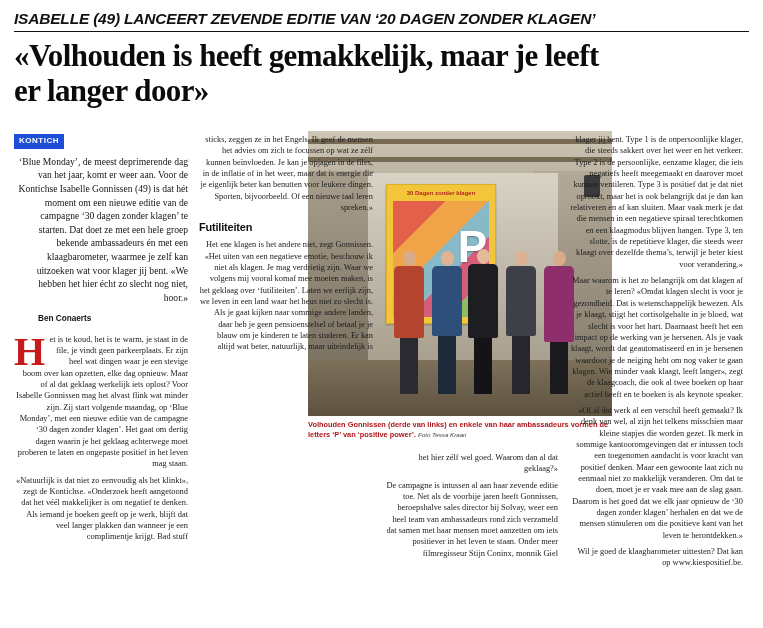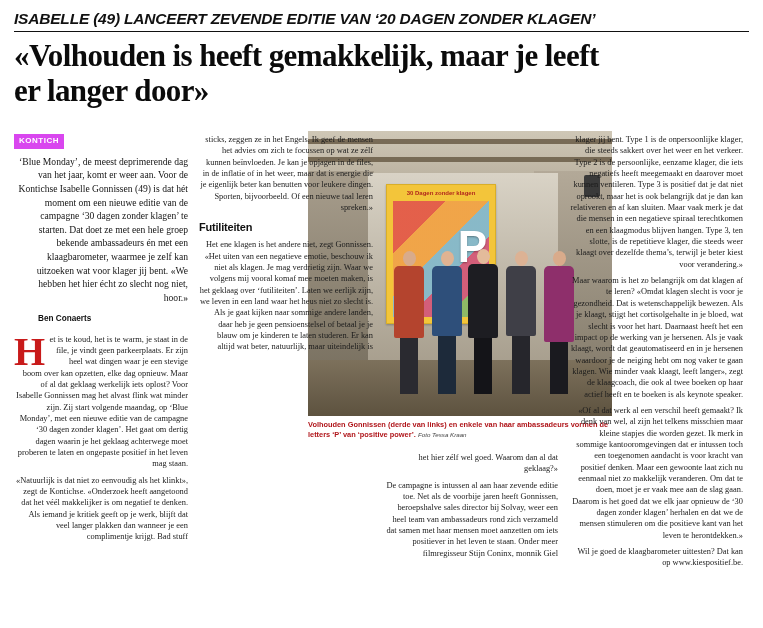--- a/index.html
+++ b/index.html
@@ -69,21 +69,21 @@
     text-align: right;
   }
   .col.c1 { width: 174px; }
   .col.c2 { width: 174px; }
   .col.c3 { width: 174px; }
   .col.c4 { width: 174px; }
 
   
   .place-tag {
     display: inline-block;
-    background: #d946ef;
+    background: #1d4ed8;
     color: #fff;
     font-family: "Liberation Sans", sans-serif;
     font-weight: bold;
     font-size: 8px;
     letter-spacing: 0.5px;
     padding: 2px 5px 2px 5px;
     margin-bottom: 6px;
   }
   .lede {
     font-size: 9.6px;
@@ -282,21 +282,21 @@
   <div class="body-grid">
 
     <div class="col c1">
       <div class="place-tag">KONTICH</div>
       <p class="lede">‘Blue Monday’, de meest deprimerende dag van het jaar, komt er weer aan. Voor de Kontichse Isabelle Gonnissen (49) is dat hét moment om een nieuwe editie van de campagne ‘30 dagen zonder klagen’ te starten. Dat doet ze met een hele groep bekende ambassadeurs én met een klaagbarometer, waarmee je zelf kan uitzoeken wat voor klager jij bent. «We hebben het hier écht zo slecht nog niet, hoor.»</p>
       <div class="byline">Ben Conaerts</div>
       <p class="dropcap-para">
         <span class="dropcap">H</span>
         <span>et is te koud, het is te warm, je staat in de file, je vindt geen parkeerplaats. Er zijn heel wat dingen waar je een stevige boom over kan opzetten, elke dag opnieuw. Maar of al dat geklaag werkelijk iets oplost? Voor Isabelle Gonnissen mag het alvast flink wat minder zijn. Zij start volgende maandag, op ‘Blue Monday’, met een nieuwe editie van de campagne ‘30 dagen zonder klagen’. Het gaat om dertig dagen waarin je het geklaag achterwege moet proberen te laten en ongepaste positief in het leven mag staan.</span>
       </p>
-      <p>«Natuurlijk is dat niet zo eenvoudig als het klinkt», zegt de Kontichse. «Onderzoek heeft aangetoond dat het véél makkelijker is om negatief te denken. Als iemand je kritiek geeft op je werk, blijft dat veel langer plakken dan wanneer je een complimentje krijgt. Bad stuff</p>
+      <p>«Natuurlijk is dat niet zo eenvoudig als het klinkt», zegt de Kontichse. «Onderzoek heeft aangetoond dat het véél makkelijker is om negatief te denken. Als iemand je boeken geeft op je werk, blijft dat veel langer plakken dan wanneer je een complimentje krijgt. Bad stuff</p>
     </div>
 
     <div class="col c2">
       <p>sticks, zeggen ze in het Engels. Ik geef de mensen het advies om zich te focussen op wat ze zélf kunnen beïnvloeden. Je kan je opjagen in de files, in de inflatie of in het weer, maar dat is energie die je eigenlijk beter kan benutten voor leukere dingen. Sporten, bijvoorbeeld. Of een nieuwe taal leren spreken.»</p>
       <div class="subhead">Futiliteiten</div>
       <p>Het ene klagen is het andere niet, zegt Gonnissen. «Het uiten van een negatieve emotie, beschouw ik niet als klagen. Je mag verdrietig zijn. Waar we volgens mij vooral komaf mee moeten maken, is het geklaag over ‘futiliteiten’. Laten we eerlijk zijn, we leven in een land waar het heus niet zo slecht is. Als je gaat kijken naar sommige andere landen, daar heb je geen pensioenstelsel of betaal je je blauw om je kinderen te laten studeren. Er kan altijd wat beter, natuurlijk, maar uiteindelijk is</p>
     </div>
 
     <div class="col c3">
       <div class="c3-spacer"></div>

